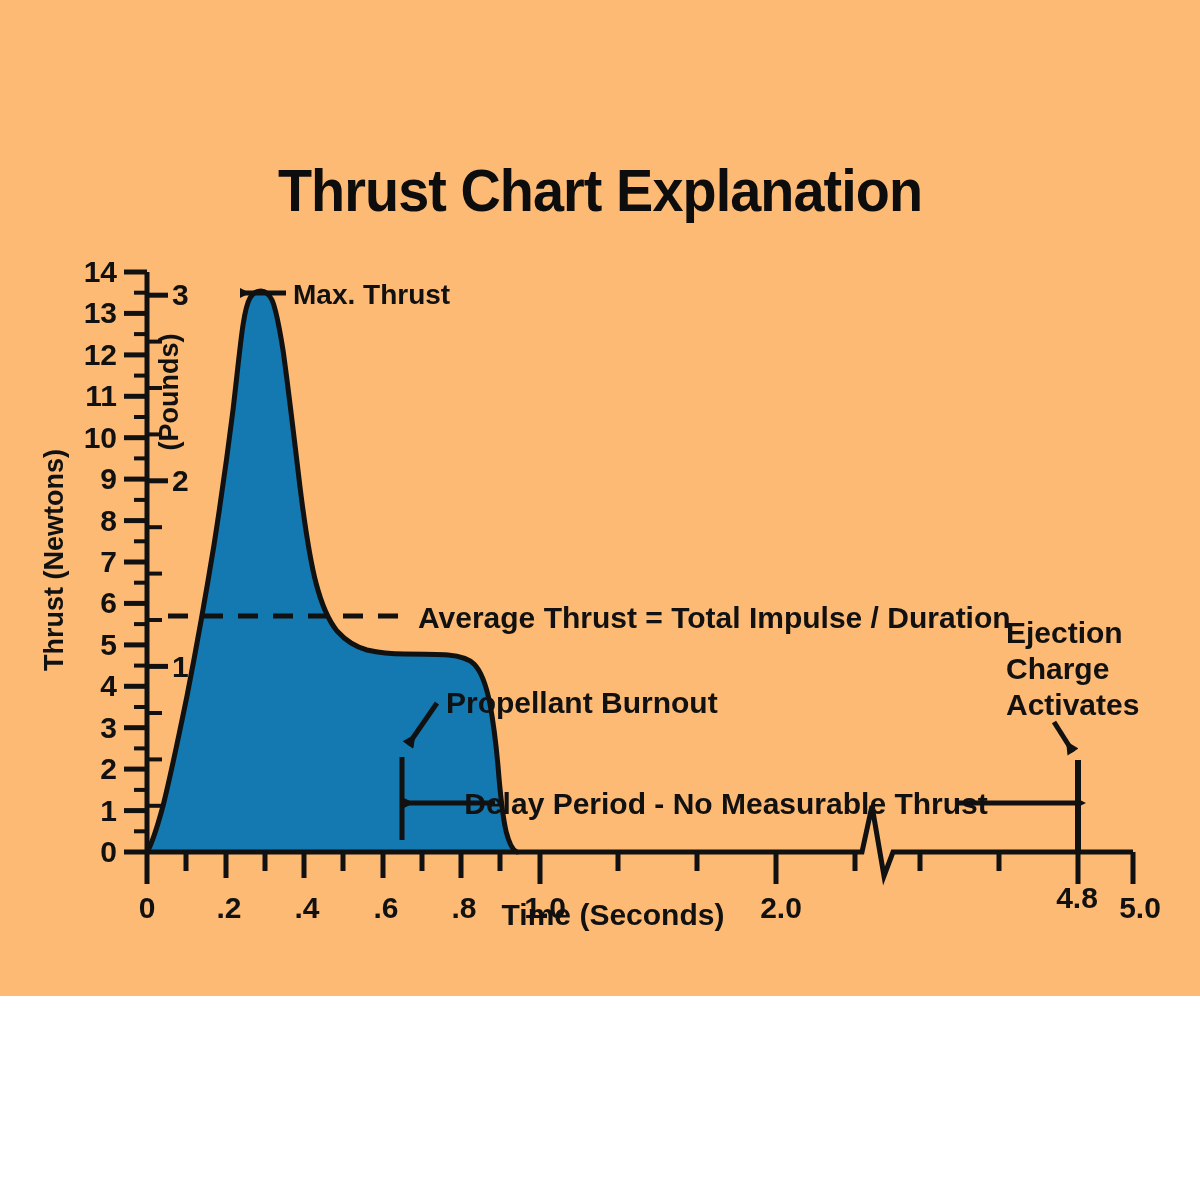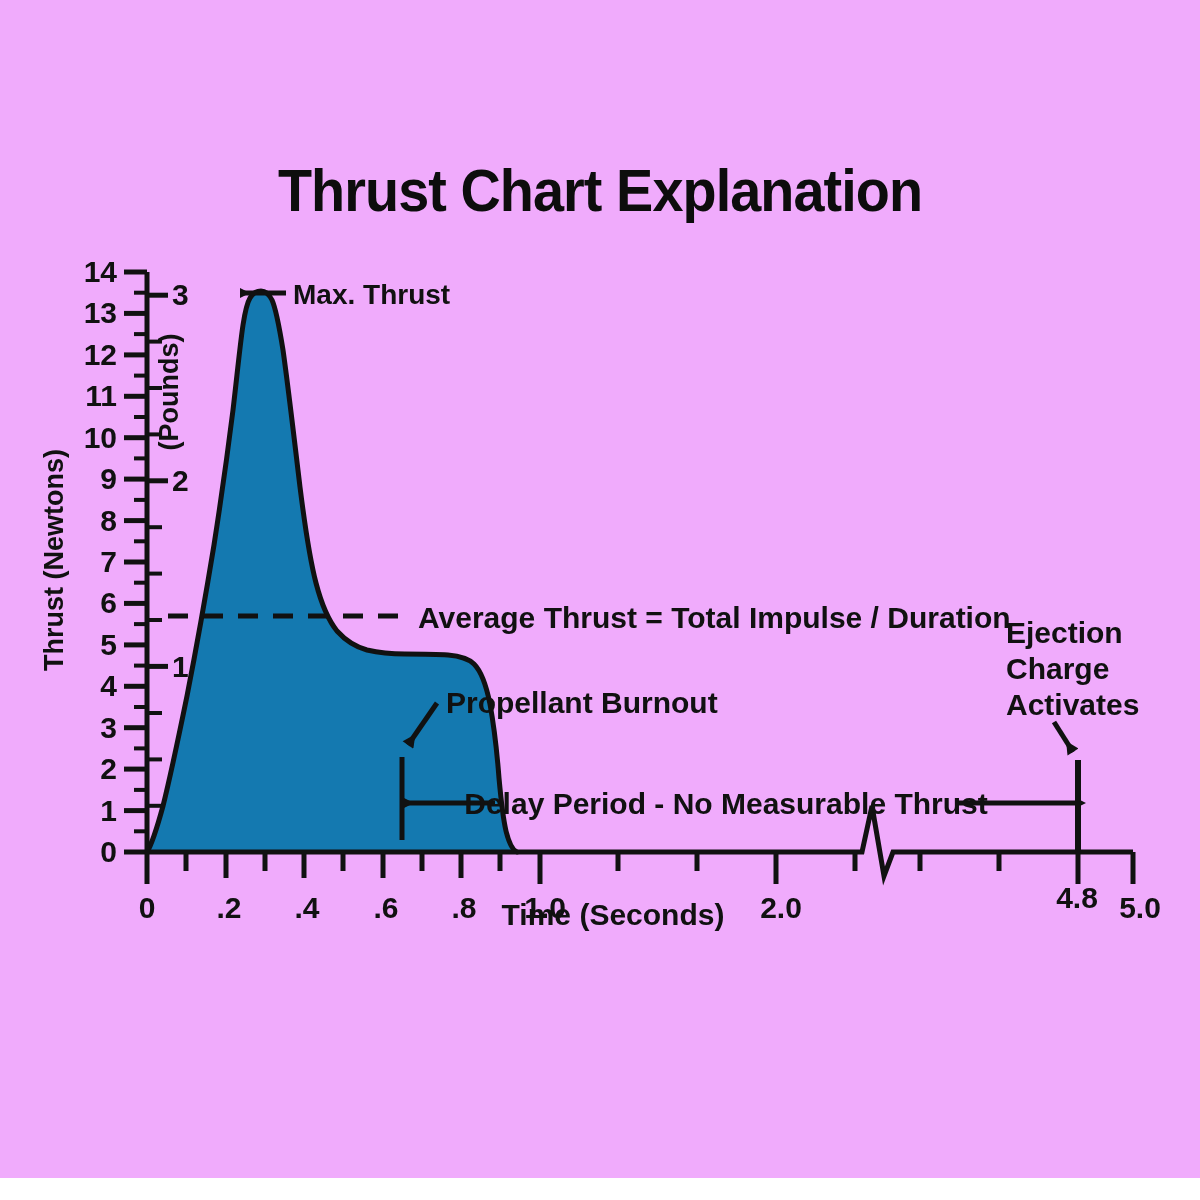--- a/index.html
+++ b/index.html
@@ -9,22 +9,22 @@
   }
   body {
     width: 1200px;
     height: 1200px;
     font-family: "Liberation Sans", sans-serif;
     overflow: hidden;
   }
   #page {
     position: relative;
     width: 1200px;
-    height: 1178px;
-    background: #f0abfc;
+    height: 996px;
+    background: #fdba74;
   }
   #chart-title {
     position: absolute;
     left: 0;
     top: 156px;
     width: 1200px;
     text-align: center;
     font-family: "Liberation Sans", sans-serif;
     font-weight: bold;
     font-size: 60px;

